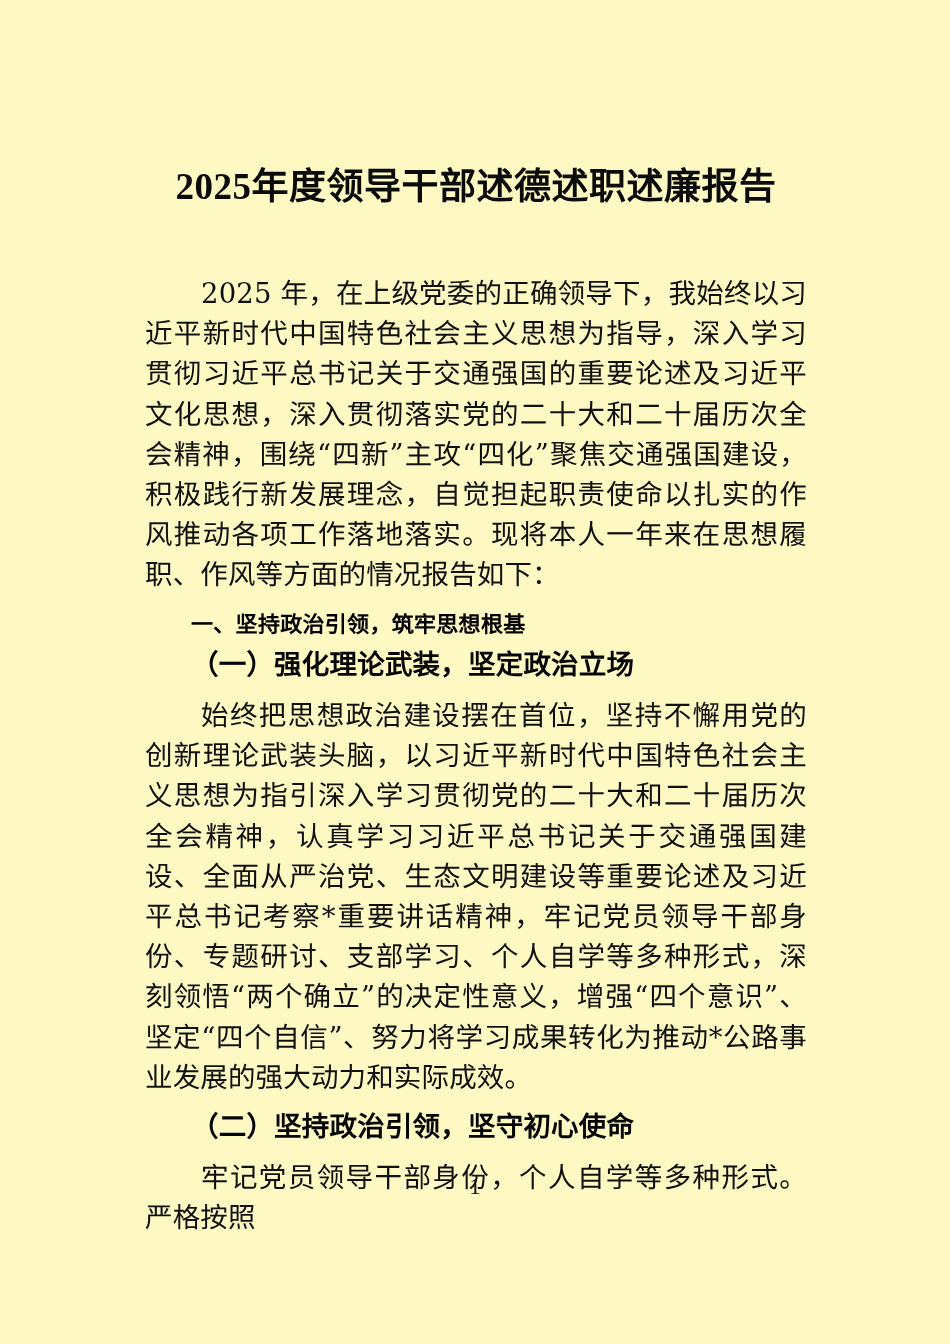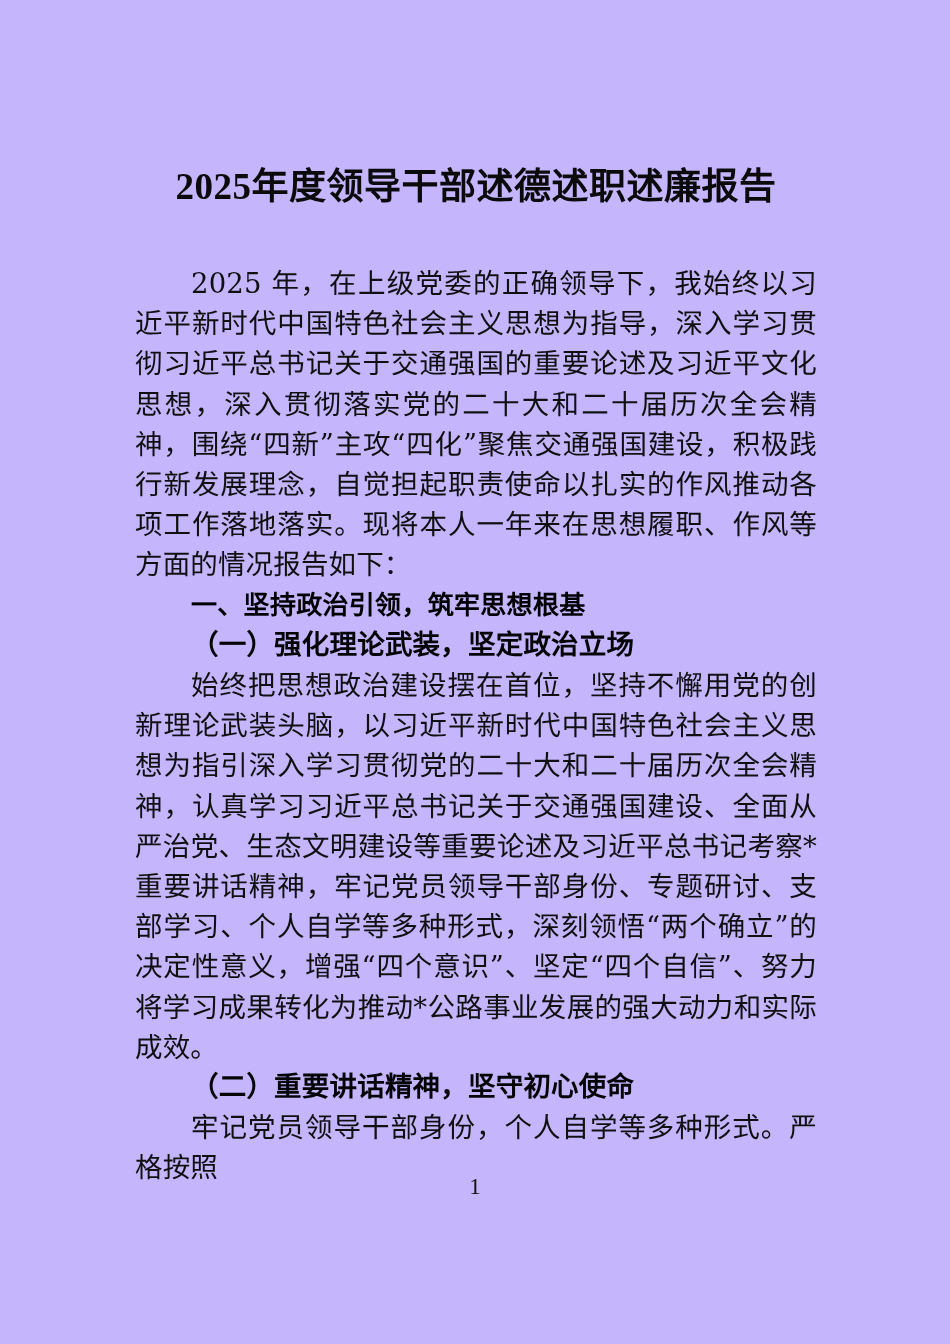--- a/index.html
+++ b/index.html
@@ -17,21 +17,21 @@
     font-family: "Liberation Serif", "DejaVu Serif", serif;
     color: #000000;
     -webkit-font-smoothing: antialiased;
   }
 
   .page {
     position: absolute;
     inset: 0;
     width: 950px;
     height: 1344px;
-    background: #c4b5fd;
+    background: #fef9c3;
   }
 
   .page-body {
     position: absolute;
     left: 135px;
     top: 0;
     width: 682px;
   }
 
   
@@ -55,41 +55,41 @@
   
   .flow {
     position: absolute;
     left: 0;
     top: 263px;
     width: 682px;
   }
 
   
   .para {
-    margin: 0;
+    margin: 10px;
     padding: 0;
     font-family: "DejaVu Serif", "Liberation Serif", serif;
     font-weight: 400;
     font-size: 27.5px;
     line-height: 40.2px;
     text-align: justify;
     text-justify: inter-character;
     text-indent: 56px;
     color: #101010;
     letter-spacing: 0.15px;
     word-break: break-all;
   }
 
   
   .h1-cn {
     margin: 0;
     padding: 0;
     font-family: "Liberation Sans", "DejaVu Sans", sans-serif;
     font-weight: 700;
-    font-size: 26px;
+    font-size: 22px;
     line-height: 40.2px;
     text-indent: 56px;
     color: #000000;
     letter-spacing: 0.3px;
   }
 
   
   .h2-cn {
     margin: 0;
     padding: 0;
@@ -127,21 +127,21 @@
     <div class="flow">
 
       <p class="para">2025 年，在上级党委的正确领导下，我始终以习近平新时代中国特色社会主义思想为指导，深入学习贯彻习近平总书记关于交通强国的重要论述及习近平文化思想，深入贯彻落实党的二十大和二十届历次全会精神，围绕“四新”主攻“四化”聚焦交通强国建设，积极践行新发展理念，自觉担起职责使命以扎实的作风推动各项工作落地落实。现将本人一年来在思想履职、作风等方面的情况报告如下：</p>
 
       <h2 class="h1-cn">一、坚持政治引领，筑牢思想根基</h2>
 
       <h3 class="h2-cn">（一）强化理论武装，坚定政治立场</h3>
 
       <p class="para">始终把思想政治建设摆在首位，坚持不懈用党的创新理论武装头脑，以习近平新时代中国特色社会主义思想为指引深入学习贯彻党的二十大和二十届历次全会精神，认真学习习近平总书记关于交通强国建设、全面从严治党、生态文明建设等重要论述及习近平总书记考察*重要讲话精神，牢记党员领导干部身份、专题研讨、支部学习、个人自学等多种形式，深刻领悟“两个确立”的决定性意义，增强“四个意识”、坚定“四个自信”、努力将学习成果转化为推动*公路事业发展的强大动力和实际成效。</p>
 
-      <h3 class="h2-cn">（二）重要讲话精神，坚守初心使命</h3>
+      <h3 class="h2-cn">（二）坚持政治引领，坚守初心使命</h3>
 
       <p class="para">牢记党员领导干部身份，个人自学等多种形式。严格按照</p>
 
     </div>
   </div>
 
   <div class="page-number">1</div>
 
 </div>
 

